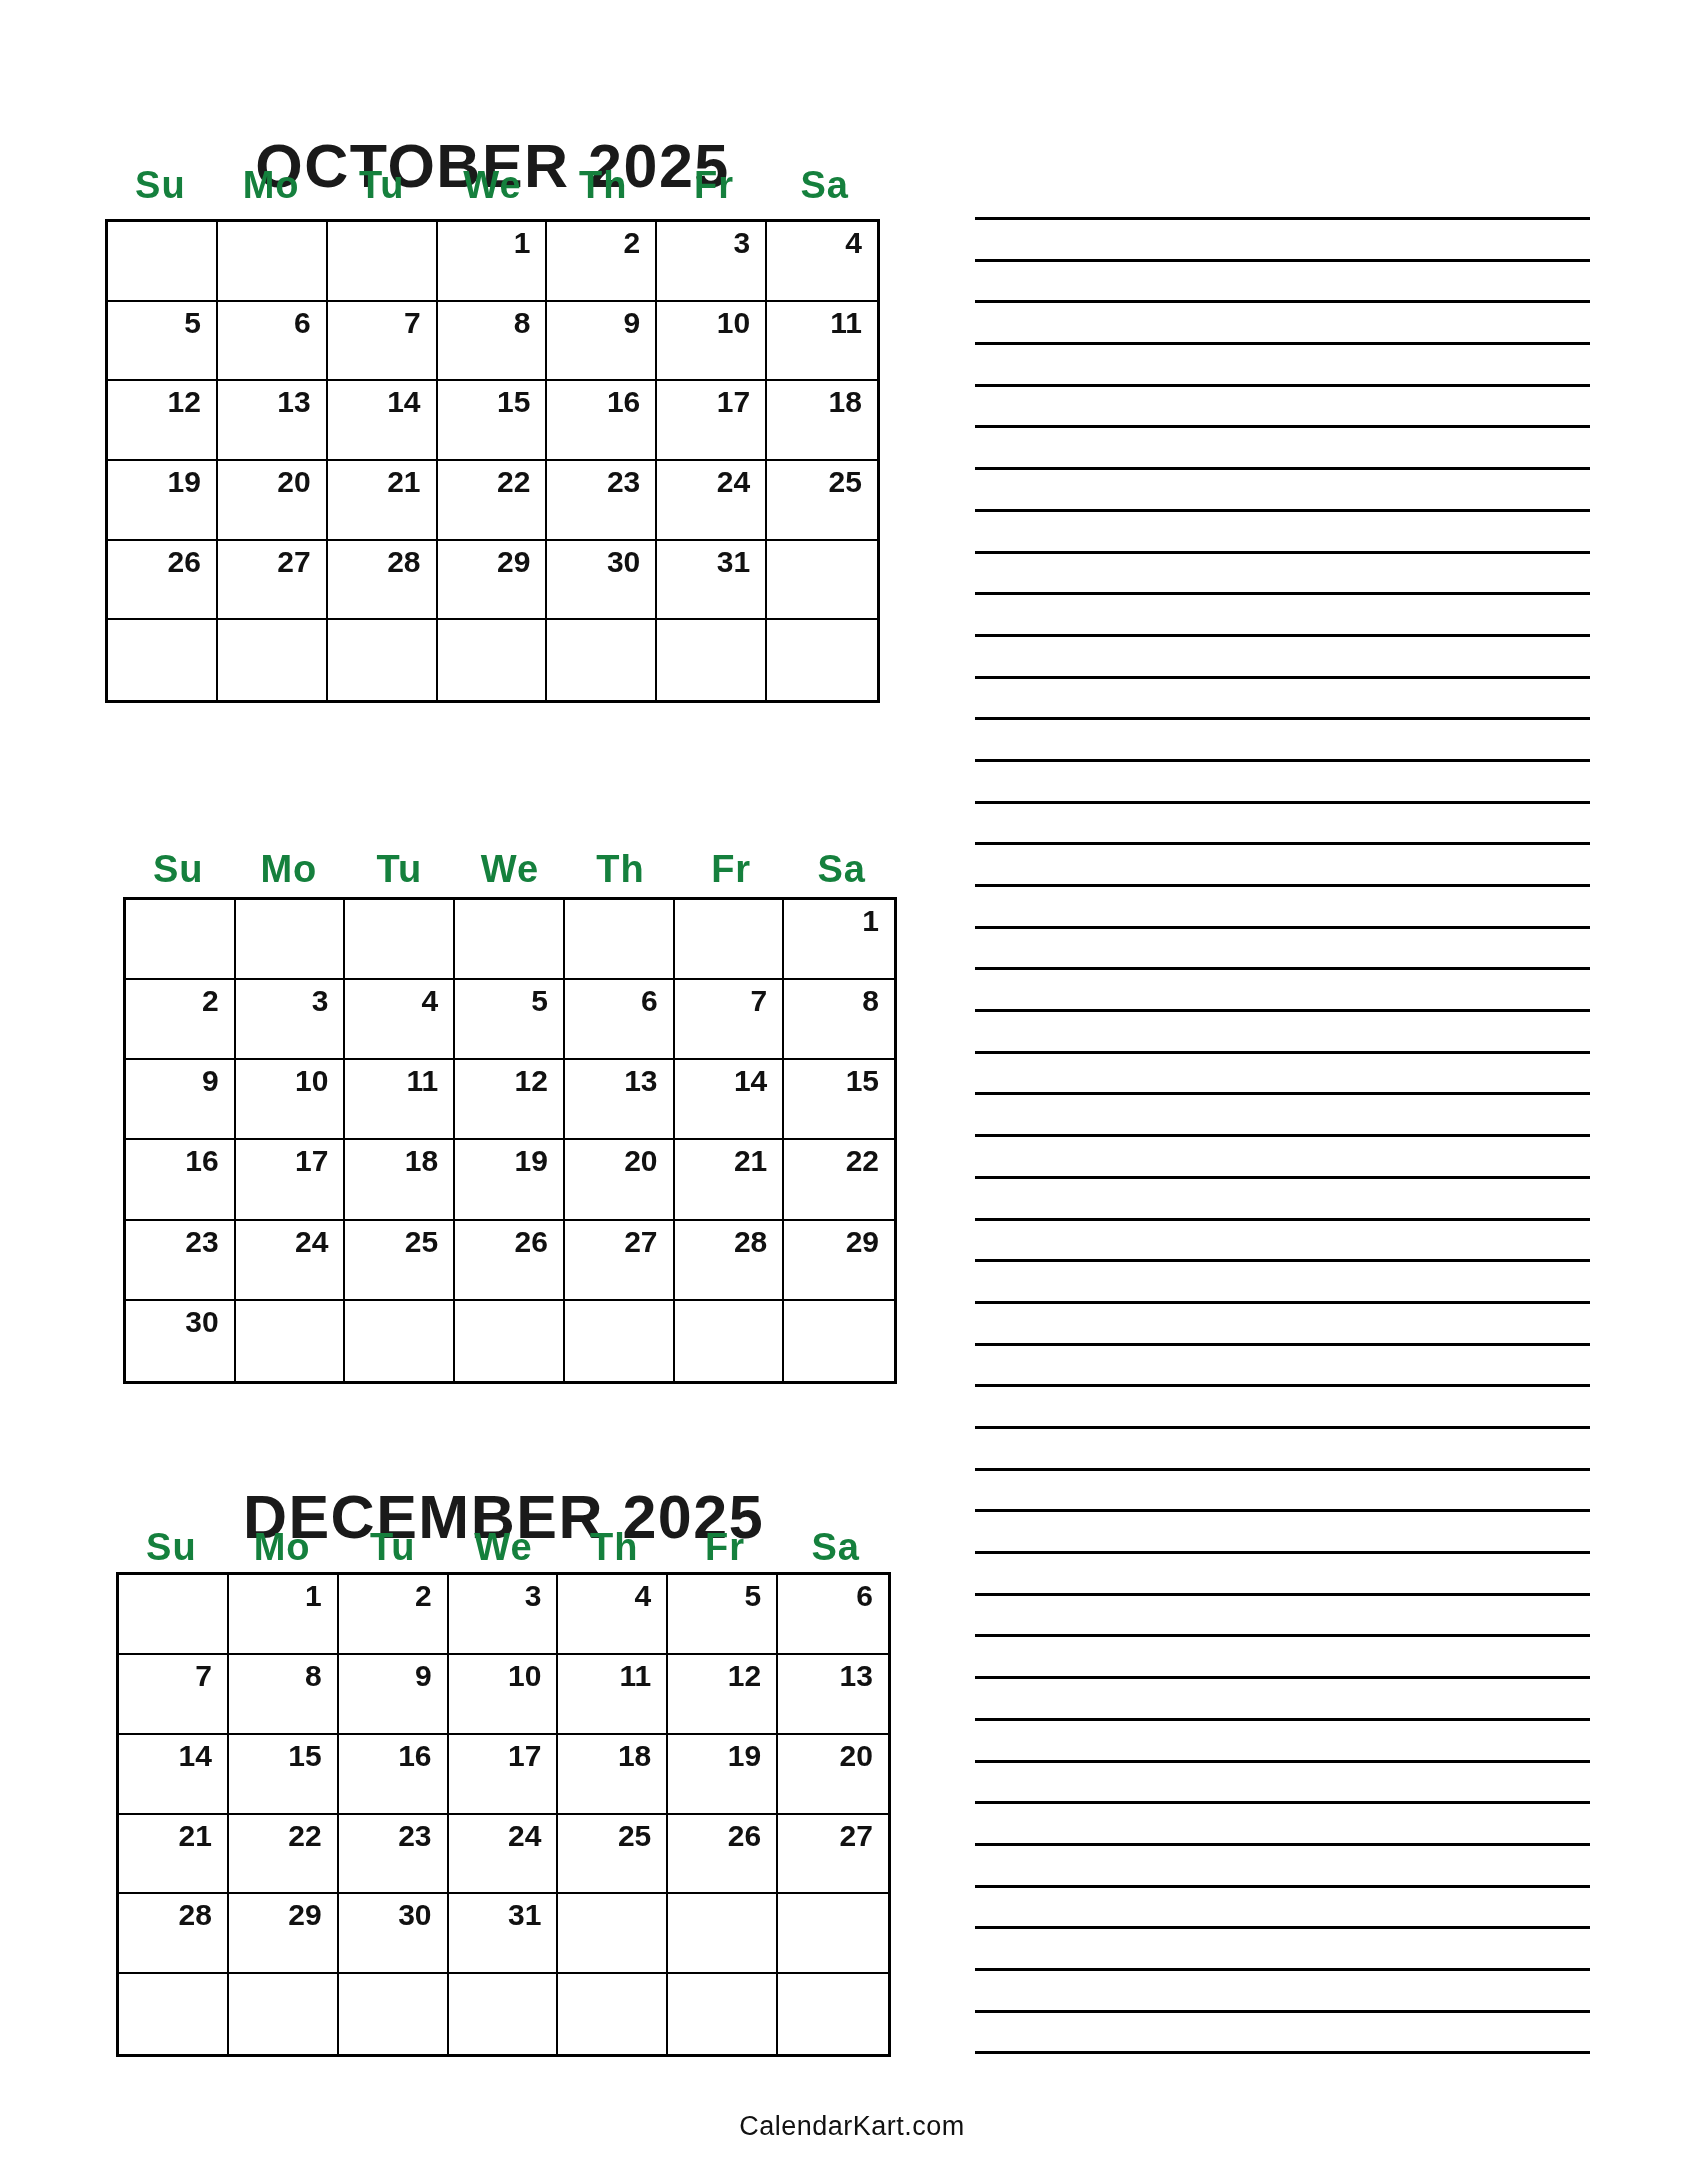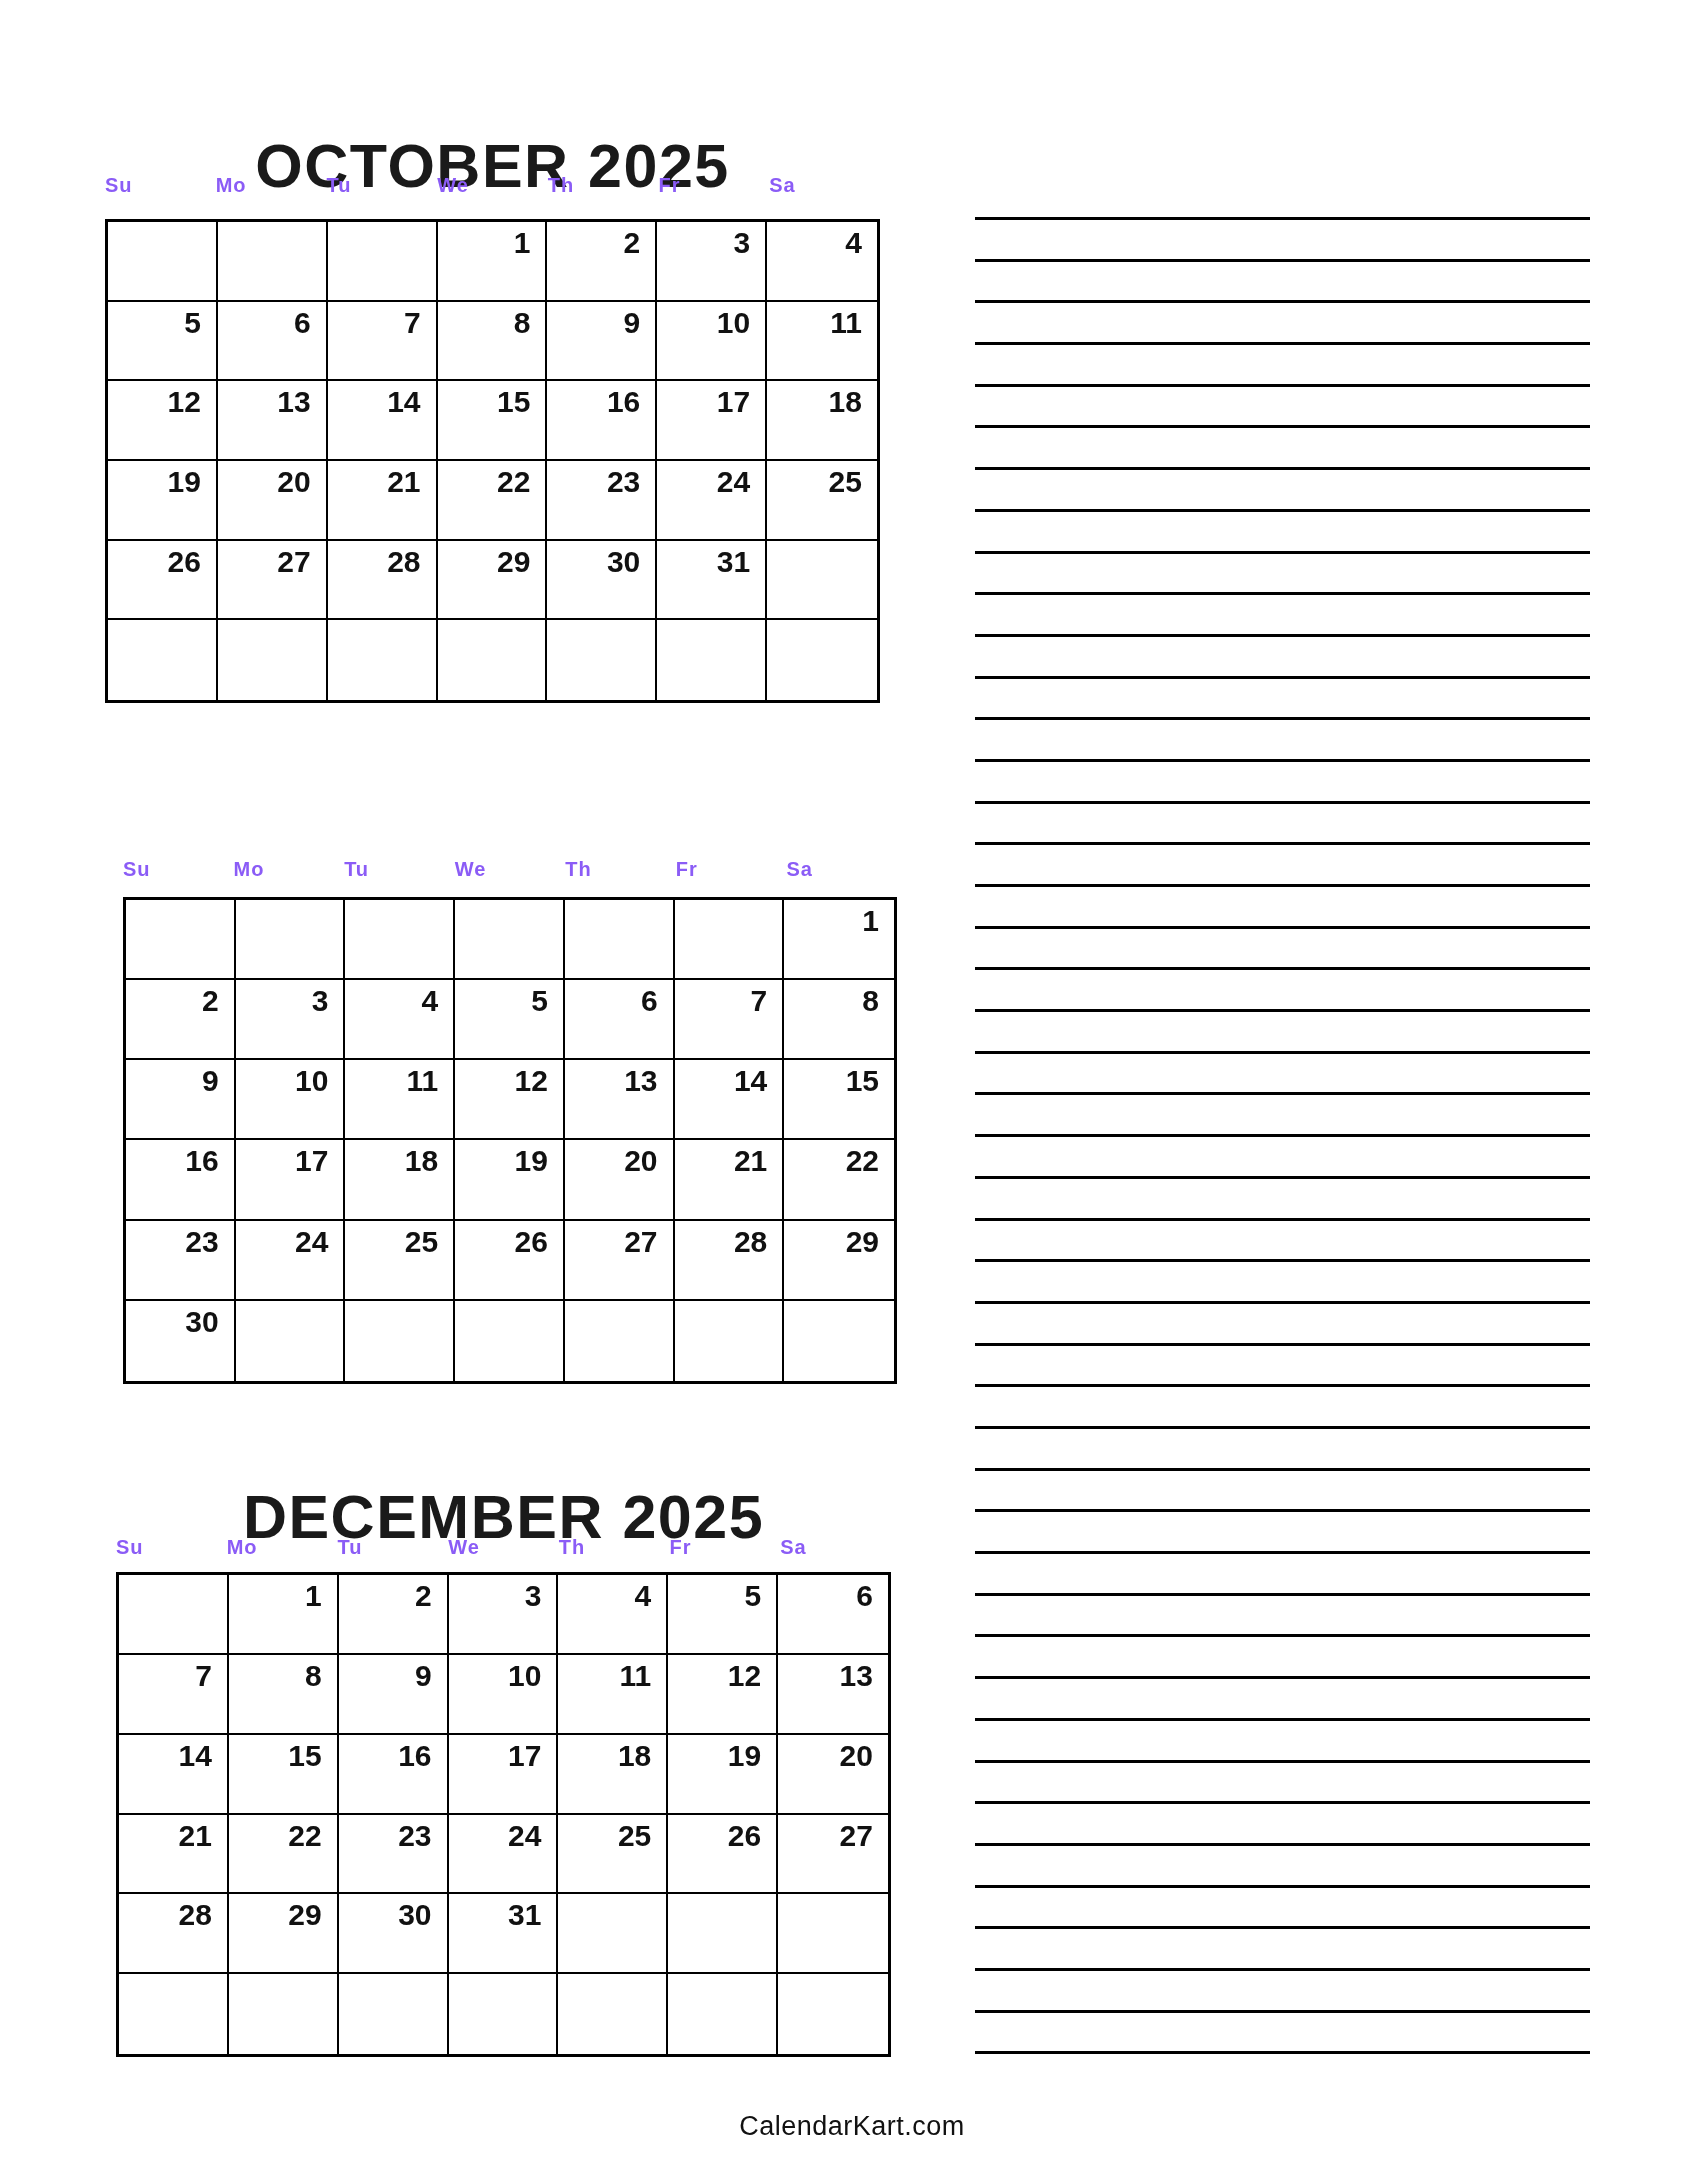--- a/index.html
+++ b/index.html
@@ -35,25 +35,26 @@
   
   .dow-row {
     position: absolute;
     display: grid;
     grid-template-columns: repeat(7, 1fr);
   }
   #m0-dow { left: 105px; top: 168px;  width: 775px; }
   #m1-dow { left: 123px; top: 852px;  width: 774px; }
   #m2-dow { left: 116px; top: 1530px; width: 775px; }
   .dow {
-    font-size: 20px;
+    text-align: center;
+    font-size: 38px;
     font-weight: bold;
     letter-spacing: 1px;
     line-height: 34px;
-    color: #8b5cf6;
+    color: #15803d;
   }
 
   
   .cal-grid {
     position: absolute;
     display: grid;
     grid-template-columns: repeat(7, 1fr);
     grid-template-rows: repeat(6, 1fr);
     border: 3px solid #000000;
     box-sizing: border-box;

